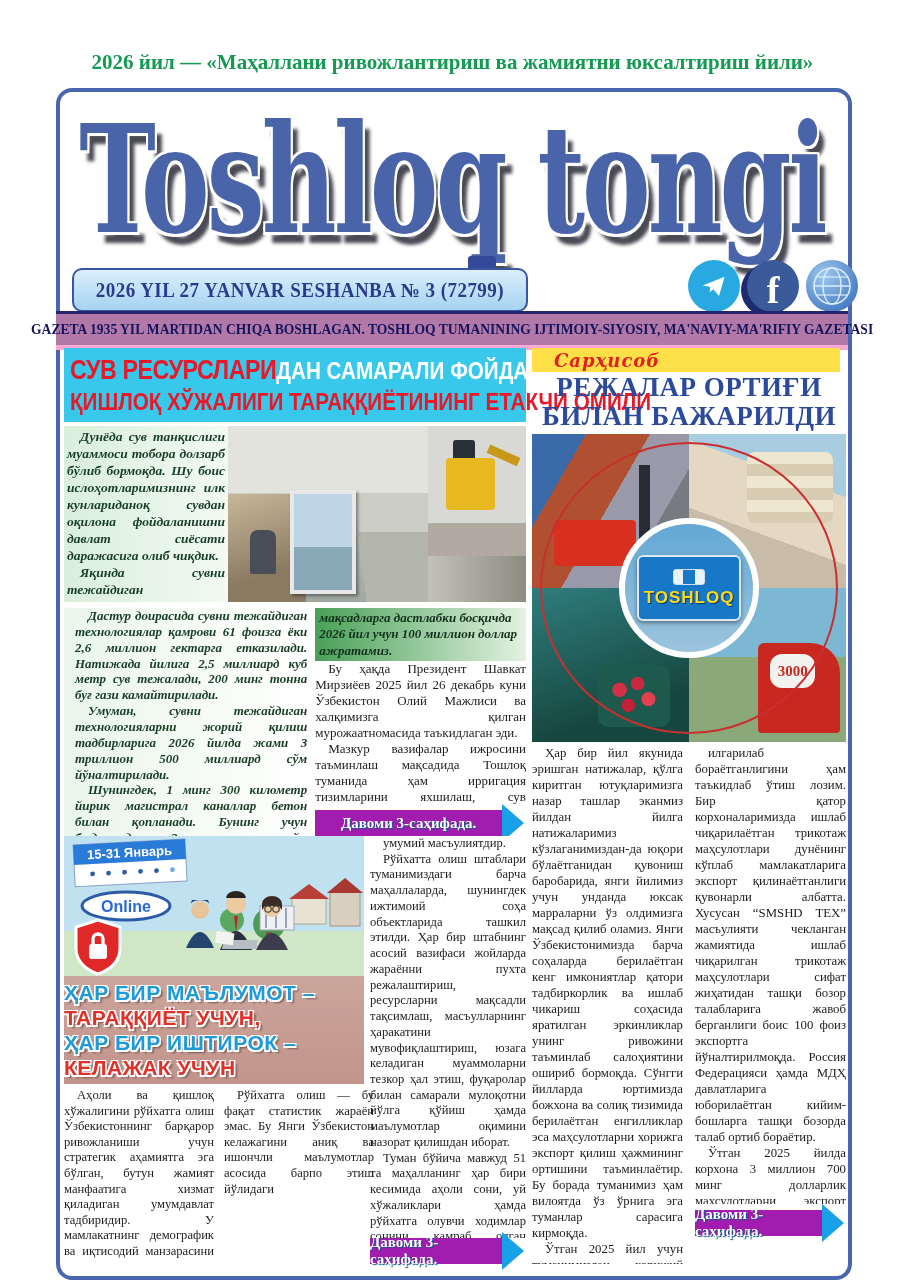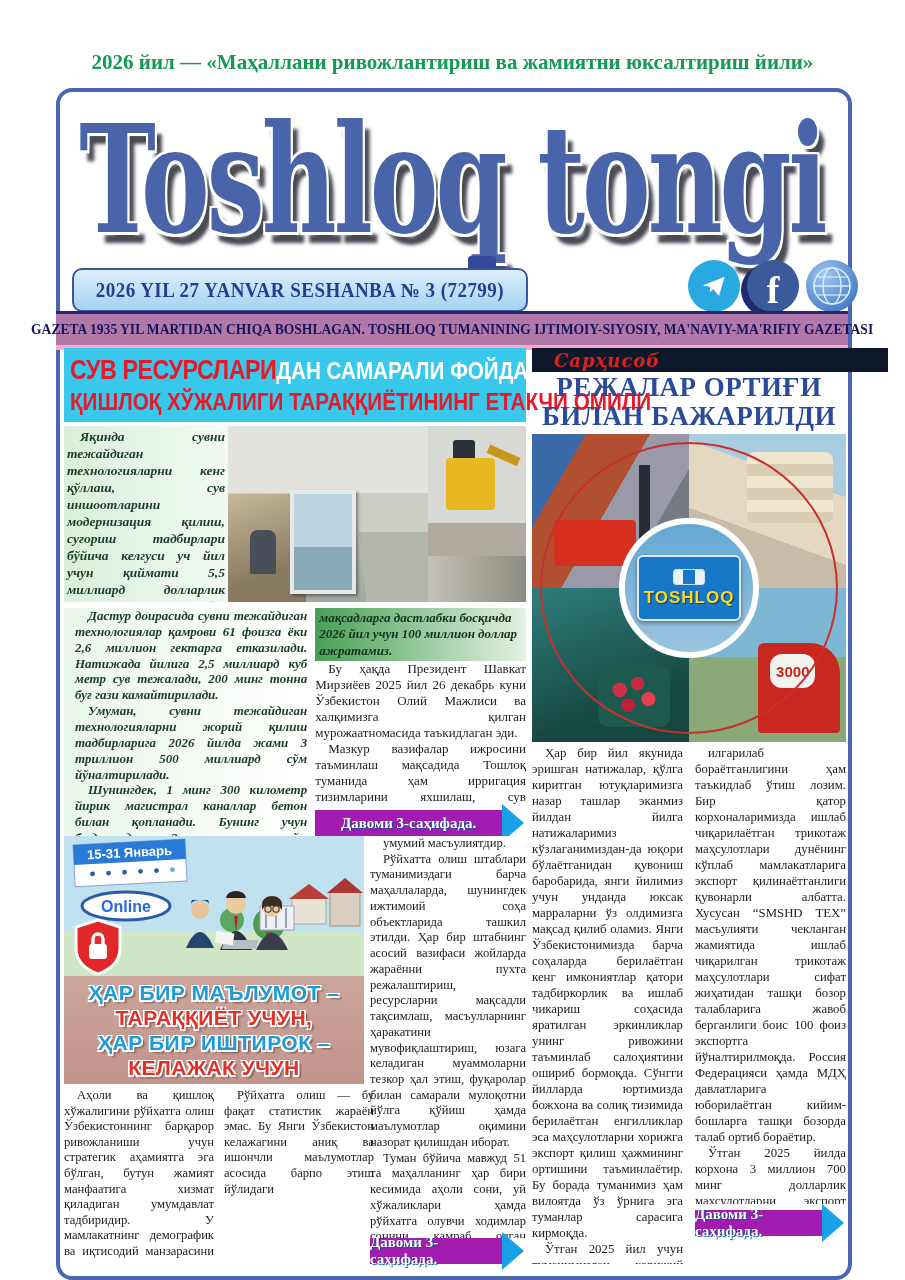--- a/index.html
+++ b/index.html
@@ -72,39 +72,39 @@
   .colC-rest{flex:1;overflow:hidden;font-size:13px;line-height:1.23;color:#1c1c1c;}
   .continue-arrow{position:relative;height:26px;background:#a21caf;display:flex;align-items:center;justify-content:center;margin-right:24px;}
   .continue-arrow::after{content:"";position:absolute;right:-22px;top:-6px;border-left:22px solid #18a0e8;
              border-top:19px solid transparent;border-bottom:19px solid transparent;}
   .continue-arrow span{color:#fff;font-weight:bold;font-size:15px;font-family:"Liberation Serif",serif;
              text-shadow:1px 1px 1px #0a5a88;}
   .arrow1{margin-top:4px;}
   
   .poster{position:absolute;left:0;top:488px;width:300px;height:140px;overflow:hidden;}
   .band{position:absolute;left:0;top:628px;width:300px;height:108px;background:linear-gradient(#cba59b,#c2948c);
-        display:flex;flex-direction:column;align-items:center;justify-content:center;}
+        display:flex;flex-direction:column;justify-content:center;}
   .band div{font-weight:900;font-size:21px;line-height:1.2;letter-spacing:.5px;
         text-shadow:1.5px 1.5px 0 #fff,-1.5px -1.5px 0 #fff,1.5px -1.5px 0 #fff,-1.5px 1.5px 0 #fff,3px 3px 2px #7a5a55;}
   .band .blue{color:#1e9ad8;}
   .band .red{color:#e03028;}
   .bottom-cols{position:absolute;left:0;top:740px;width:310px;height:176px;display:flex;gap:10px;}
   .bcol{width:150px;height:176px;overflow:hidden;font-size:12.6px;line-height:1.24;color:#222;}
   .col3{position:absolute;left:306px;top:488px;width:156px;height:428px;display:flex;flex-direction:column;}
   .col3-text{flex:1;overflow:hidden;font-size:12.6px;line-height:1.25;color:#222;}
   
   .right-col{position:absolute;left:532px;top:348px;width:314px;height:916px;}
-  .kicker{position:absolute;left:0;top:0;width:356px;height:24px;background:#0f172a;display:flex;align-items:center;}
+  .kicker{position:absolute;left:0;top:0;width:308px;height:24px;background:#fde047;display:flex;align-items:center;}
   .kicker span{margin-left:22px;color:#e02020;font-weight:bold;font-style:italic;font-size:18px;
         font-family:"DejaVu Serif",serif;letter-spacing:1px;}
   .headline2{position:absolute;left:0;top:24px;width:314px;height:60px;display:flex;align-items:center;justify-content:center;
         text-align:center;}
   .headline2 span{font-family:"Liberation Serif",serif;font-weight:bold;font-size:27px;line-height:1.08;color:#2b4a9b;letter-spacing:.5px;}
   .collage{position:absolute;left:0;top:86px;width:314px;height:308px;overflow:hidden;}
-  .quad{position:absolute;width:50%;height:50%;}
+  .quad{position:absolute;width:50%;height:50%;font-family:Liberation Serif, serif;}
   .q-tl{left:0;top:0;background:linear-gradient(120deg,#3a6aa8 0 22%,#b05030 22% 48%,#99a 48% 72%,#777a80 72%);}
   .q-tr{right:0;top:0;background:linear-gradient(200deg,#a8cce0 0 30%,#e4d8c2 30% 62%,#c8bca8 62%);}
   .q-bl{left:0;bottom:0;background:linear-gradient(160deg,#2f7d7d,#16473f 75%);}
   .q-br{right:0;bottom:0;background:linear-gradient(#7cb8d4 0 45%,#8aa878 45% 100%);}
   .forklift{position:absolute;left:14%;bottom:14%;width:52%;height:30%;background:#d83020;border-radius:4px;}
   .mast{position:absolute;left:68%;bottom:14%;width:7%;height:66%;background:#282c34;}
   .pillows{position:absolute;right:8%;top:12%;width:55%;height:46%;background:repeating-linear-gradient(#efe6d0 0 12px,#d8ccb2 12px 24px);border-radius:8px;}
   .flowers{position:absolute;right:12%;bottom:10%;width:46%;height:40%;
            background:radial-gradient(circle at 30% 40%,#d03048 11%,transparent 12%),
                       radial-gradient(circle at 55% 30%,#c82840 11%,transparent 12%),
@@ -173,20 +173,21 @@
   <div class="left-col">
     <div class="headline-box">
       <div class="hl-line">
         <span class="hl-red1">СУВ РЕСУРСЛАРИ</span><span class="hl-white">ДАН САМАРАЛИ ФОЙДАЛАНИШ</span>
       </div>
       <div class="hl-line hl-red2">ҚИШЛОҚ ХЎЖАЛИГИ ТАРАҚҚИЁТИНИНГ  ЕТАКЧИ  ОМИЛИ</div>
     </div>
 
     <div class="row1">
       <div class="lead-col serif">
+        <p class="art">Дунёда сув танқислиги муаммоси тобора долзарб бўлиб бормоқда. Шу боис ислоҳотларимизнинг илк кунлариданоқ сувдан оқилона фойдаланишни давлат сиёсати даражасига олиб чиқдик.</p>
         <p class="art">Яқинда сувни тежайдиган технологияларни кенг қўллаш, сув иншоотларини модернизация қилиш, суғориш тадбирлари бўйича келгуси уч йил учун қиймати 5,5 миллиард долларлик катта дастур қабул қилдик.</p>
       </div>
       <div class="photos">
         <div class="photo photo-canal">
           <div class="canal-water"></div>
           <div class="worker-inset">
             <div class="worker"></div>
           </div>
           <div class="framed-inset"></div>
         </div>

